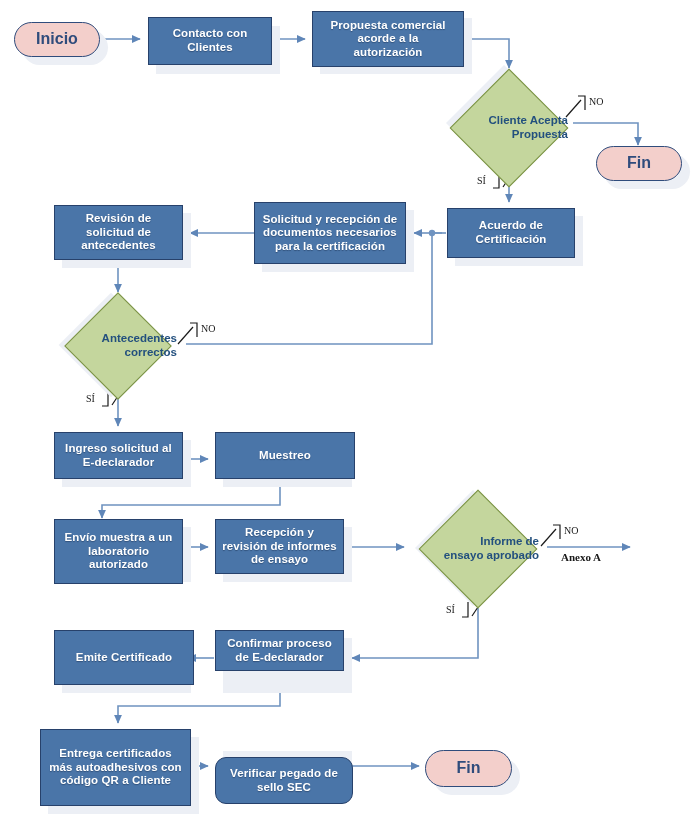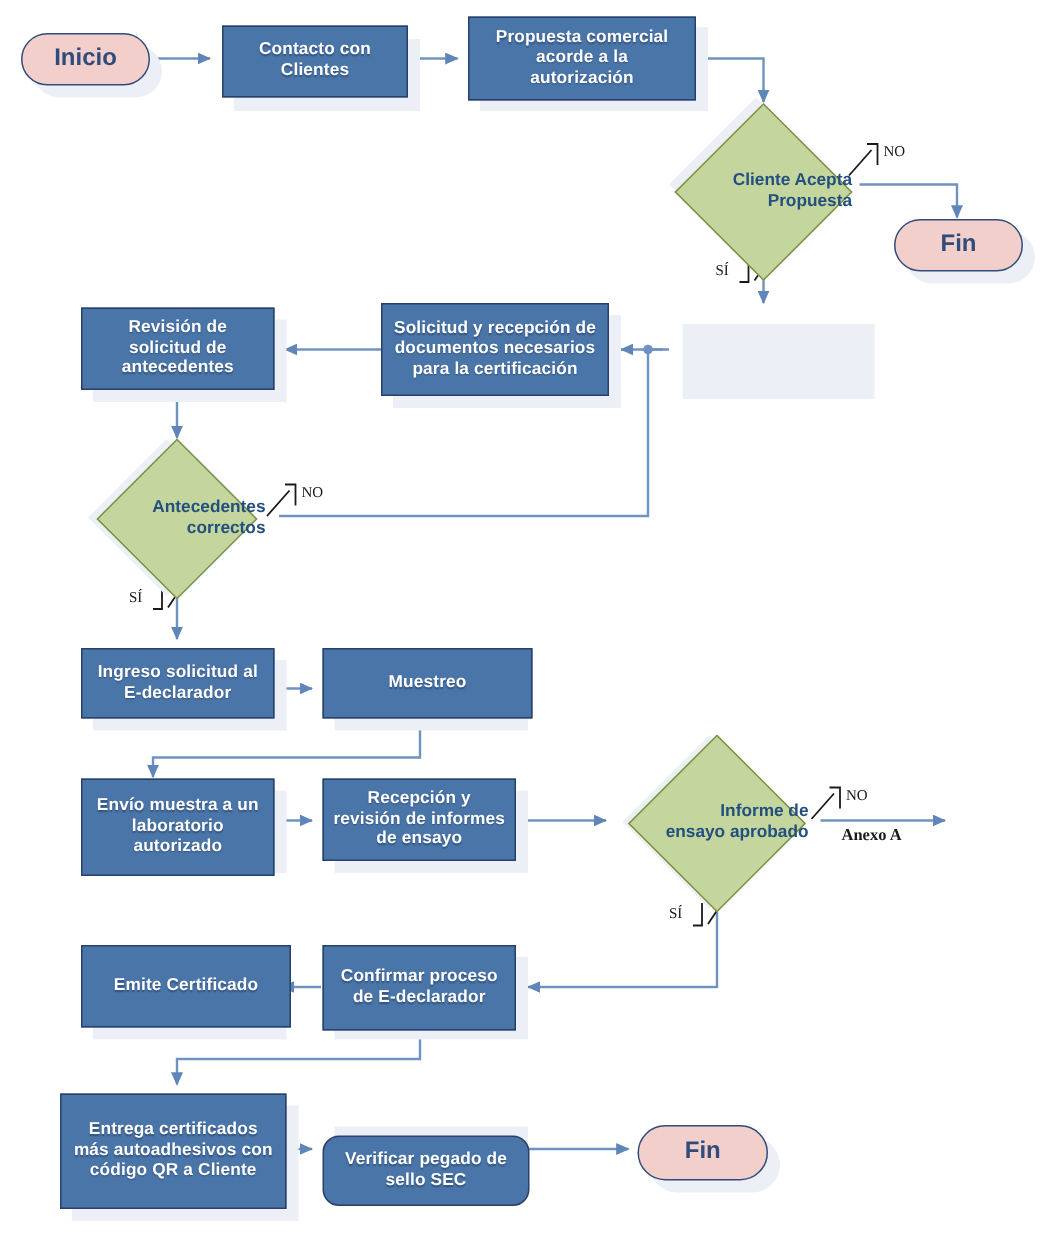--- a/index.html
+++ b/index.html
@@ -226,20 +226,24 @@
   <div class="node decision" style="left:450px; top:69px; width:118px; height:118px;">
     <div class="diamond-fill" style="left:17px; top:17px; width:84px; height:84px;"></div>
     <span class="label">Cliente Acepta
 Propuesta</span>
   </div>
 
   <div class="node terminator" style="left:596px; top:146px; width:86px; height:35px;">
     <span class="label">Fin</span>
   </div>
 
+  <div class="node process" style="left:447px; top:208px; width:128px; height:50px;">
+    <span class="label">Acuerdo de
+Certificación</span>
+  </div>
 
   <div class="node process" style="left:254px; top:202px; width:152px; height:62px;">
     <span class="label">Solicitud y recepción de
 documentos necesarios
 para la certificación</span>
   </div>
 
   <div class="node process" style="left:54px; top:205px; width:129px; height:55px;">
     <span class="label">Revisión de
 solicitud de
@@ -272,21 +276,21 @@
 revisión de informes
 de ensayo</span>
   </div>
 
   <div class="node decision" style="left:410px; top:490px; width:136px; height:118px;">
     <div class="diamond-fill" style="left:26px; top:17px; width:84px; height:84px;"></div>
     <span class="label">Informe de
 ensayo aprobado</span>
   </div>
 
-  <div class="node process" style="left:215px; top:630px; width:129px; height:57px;">
+  <div class="node process" style="left:215px; top:630px; width:129px; height:41px;">
     <span class="label">Confirmar proceso
 de E-declarador</span>
   </div>
 
   <div class="node process" style="left:54px; top:630px; width:140px; height:55px;">
     <span class="label">Emite Certificado</span>
   </div>
 
   <div class="node process" style="left:40px; top:729px; width:151px; height:77px;">
     <span class="label">Entrega certificados

